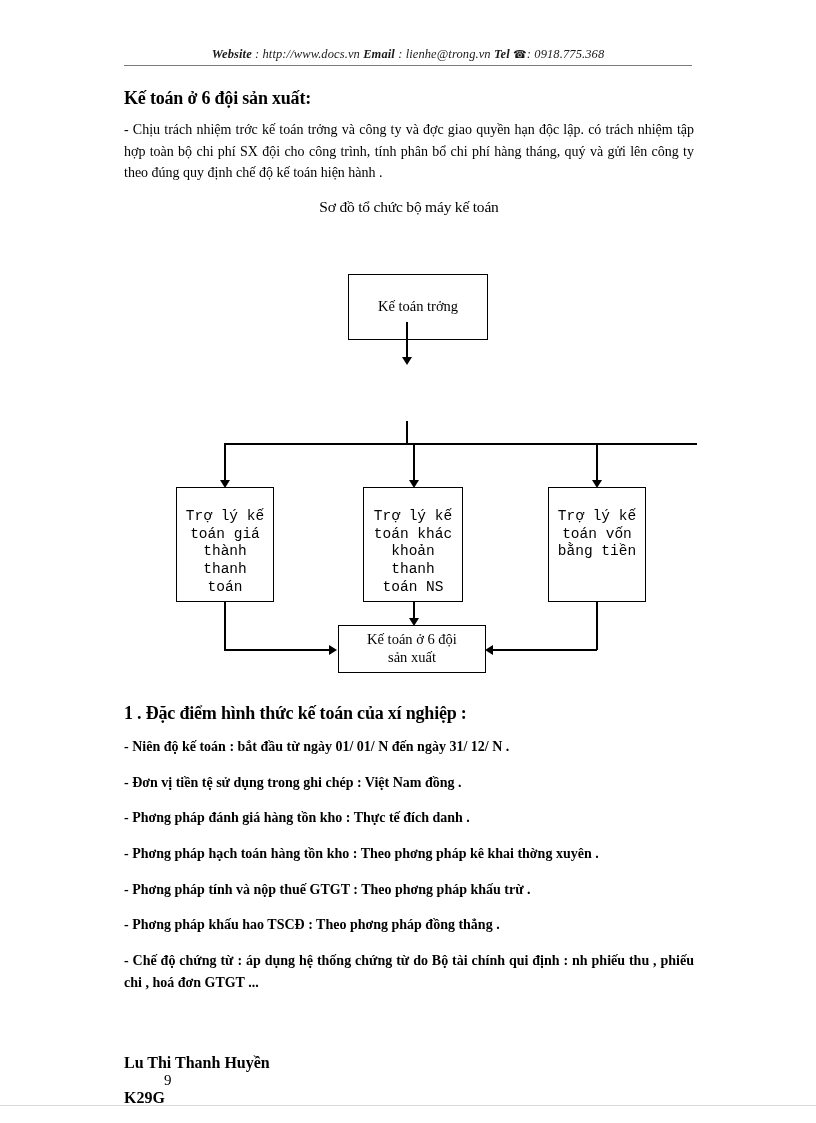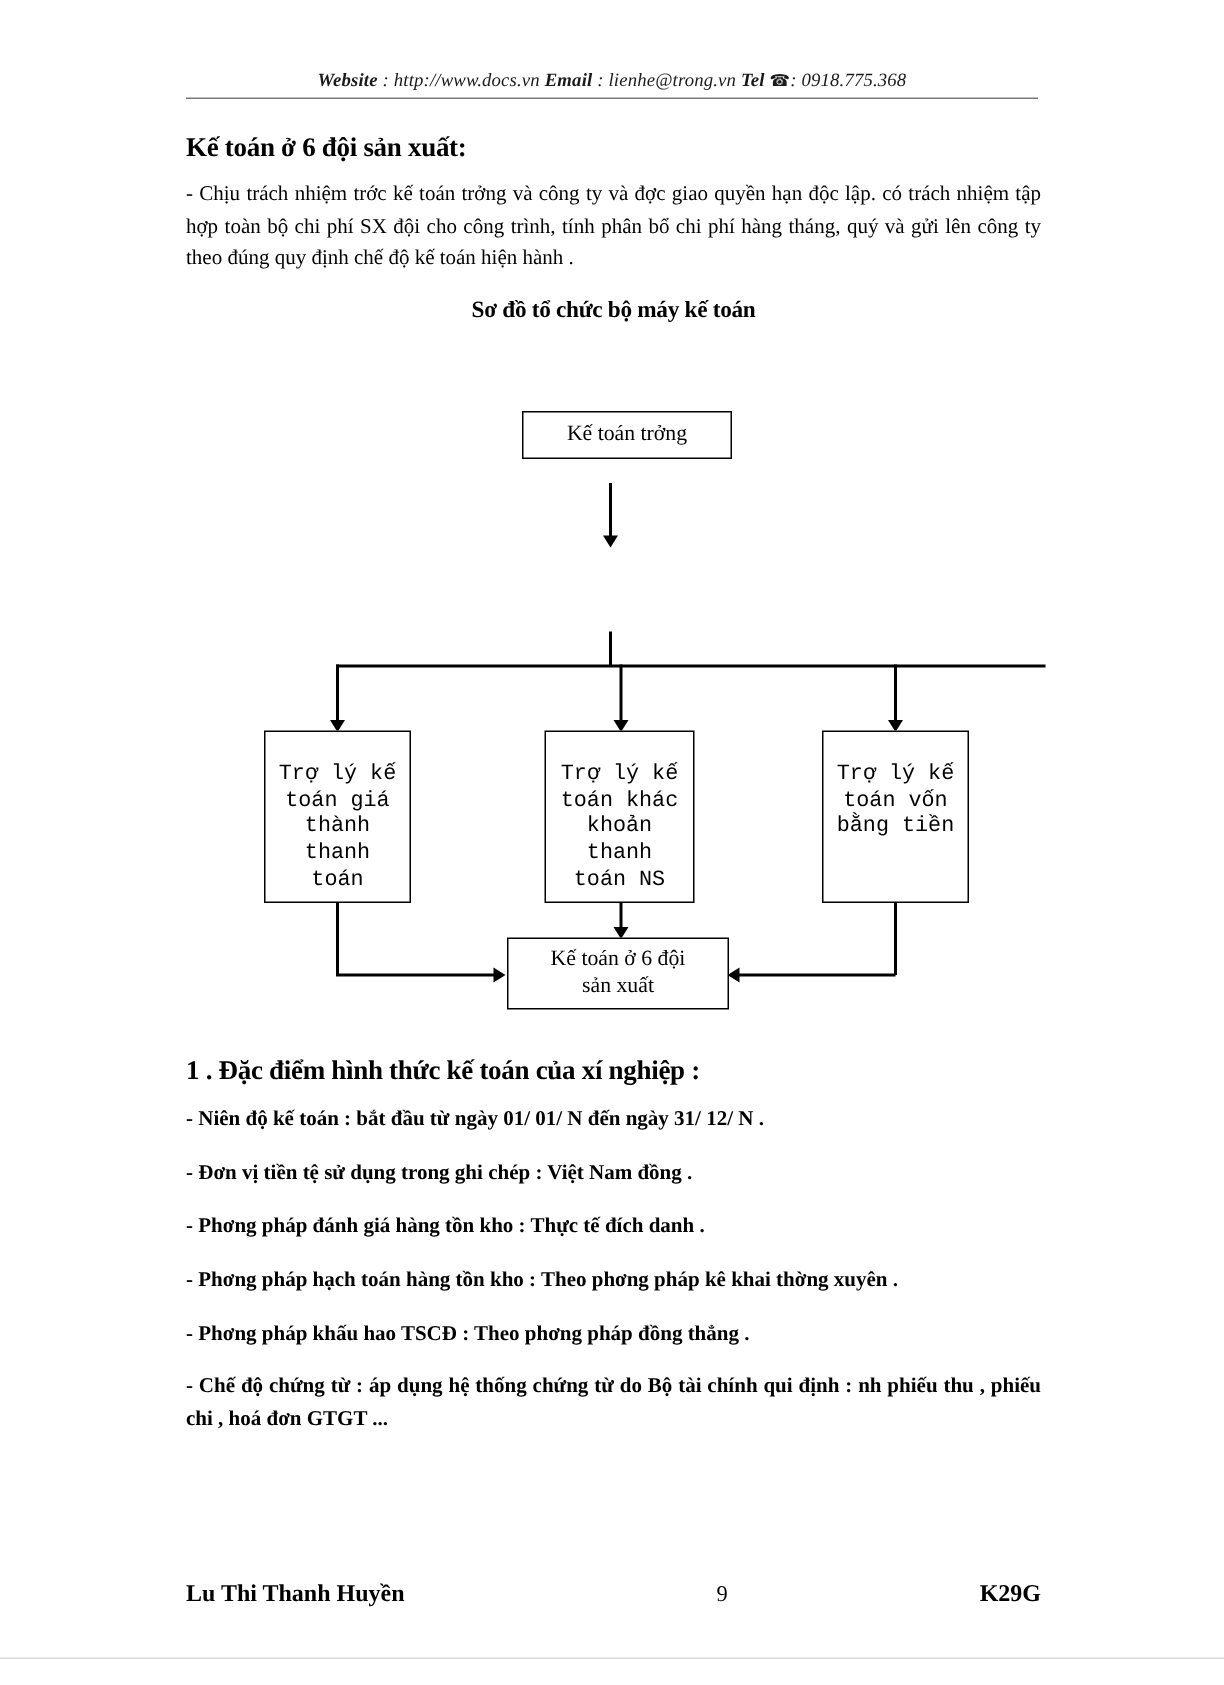--- a/index.html
+++ b/index.html
@@ -69,21 +69,21 @@
   }
   .para {
     font-size: 14px;
     line-height: 1.55;
     margin: 0 0 6px 0;
     text-align: justify;
   }
   .para.nojust { text-align: left; }
   .center-title {
     text-align: center;
-    font-weight: bold;
+    font-weight: normal;
     font-size: 15.5px;
     margin: 14px 0 0 0;
     letter-spacing: -0.2px;
   }
 
   
   .diagram {
     position: absolute;
     left: 124px;
     top: 262px;
@@ -146,20 +146,21 @@
   
   .page-footer {
     position: absolute;
     left: 124px;
     top: 1054px;
     width: 570px;
     display: flex;
     align-items: baseline;
     font-weight: bold;
     font-size: 16px;
+    flex-direction: column;
   }
   .ft-left { flex: 0 0 auto; }
   .ft-center { flex: 1 1 auto; text-align: center; font-weight: normal; font-size: 15px; padding-left: 40px;}
   .ft-right { flex: 0 0 auto; }
   .footer-rule {
     position: absolute;
     left: 0px;
     top: 1105px;
     width: 816px;
     height: 0;
@@ -177,21 +178,21 @@
   <div class="hdr-rule"></div>
 
   <div class="content">
     <p class="h-bold">Kế toán ở 6 đội sản xuất:</p>
     <p class="para">- Chịu trách nhiệm trớc   kế toán trởng   và công ty và đợc   giao quyền hạn độc lập.  có trách nhiệm tập hợp toàn bộ chi phí SX đội cho công trình, tính phân bổ chi phí hàng tháng, quý và gửi lên công ty theo đúng quy định chế độ kế toán hiện hành .</p>
     <p class="center-title">Sơ đồ tổ chức bộ máy kế toán</p>
   </div>
 
   <div class="diagram">
 
-    <div class="dbox" style="left:224px; top:12px; width:140px; height:32px;">Kế toán trởng</div>
+    <div class="dbox" style="left:224px; top:12px; width:140px; height:66px;">Kế toán trởng</div>
 
     <div class="ln v" style="left:282px; top:60px; height:40px;"></div>
     <div class="arrow down" style="left:278px; top:95px;"></div>
 
 
     <div class="ln v" style="left:282px; top:159px; height:23px;"></div>
     <div class="ln h" style="left:100px; top:181px; width:473px;"></div>
 
     <div class="ln v" style="left:100px; top:181px; height:42px;"></div>
     <div class="arrow down" style="left:96px; top:218px;"></div>
@@ -232,20 +233,21 @@
     <div class="dbox" style="left:214px; top:363px; width:148px; height:48px; white-space:pre-line;">Kế toán ở 6 đội
 sản xuất</div>
   </div>
 
   <div class="lower">
     <p class="h-bold">1 . Đặc điểm hình thức kế toán của xí nghiệp :</p>
     <p class="para nojust">- Niên độ kế toán : bắt đầu từ ngày 01/ 01/ N đến ngày 31/ 12/ N .</p>
     <p class="para nojust">- Đơn vị tiền tệ sử dụng trong ghi chép : Việt Nam đồng .</p>
     <p class="para nojust">- Phơng   pháp đánh giá hàng tồn kho : Thực tế đích danh .</p>
     <p class="para">-  Phơng   pháp  hạch  toán  hàng  tồn  kho :  Theo  phơng   pháp  kê  khai  thờng xuyên .</p>
+    <p class="para nojust">- Phơng   pháp tính và nộp thuế GTGT : Theo phơng   pháp khấu trừ .</p>
     <p class="para nojust">- Phơng   pháp khấu hao TSCĐ : Theo phơng   pháp đồng   thẳng .</p>
     <p class="para">- Chế độ chứng từ : áp dụng hệ thống chứng từ do Bộ tài chính qui định : nh phiếu thu , phiếu chi , hoá đơn GTGT ...</p>
   </div>
 
   <div class="page-footer">
     <span class="ft-left">Lu   Thi Thanh Huyền</span>
     <span class="ft-center">9</span>
     <span class="ft-right">K29G</span>
   </div>
   <div class="footer-rule"></div>

